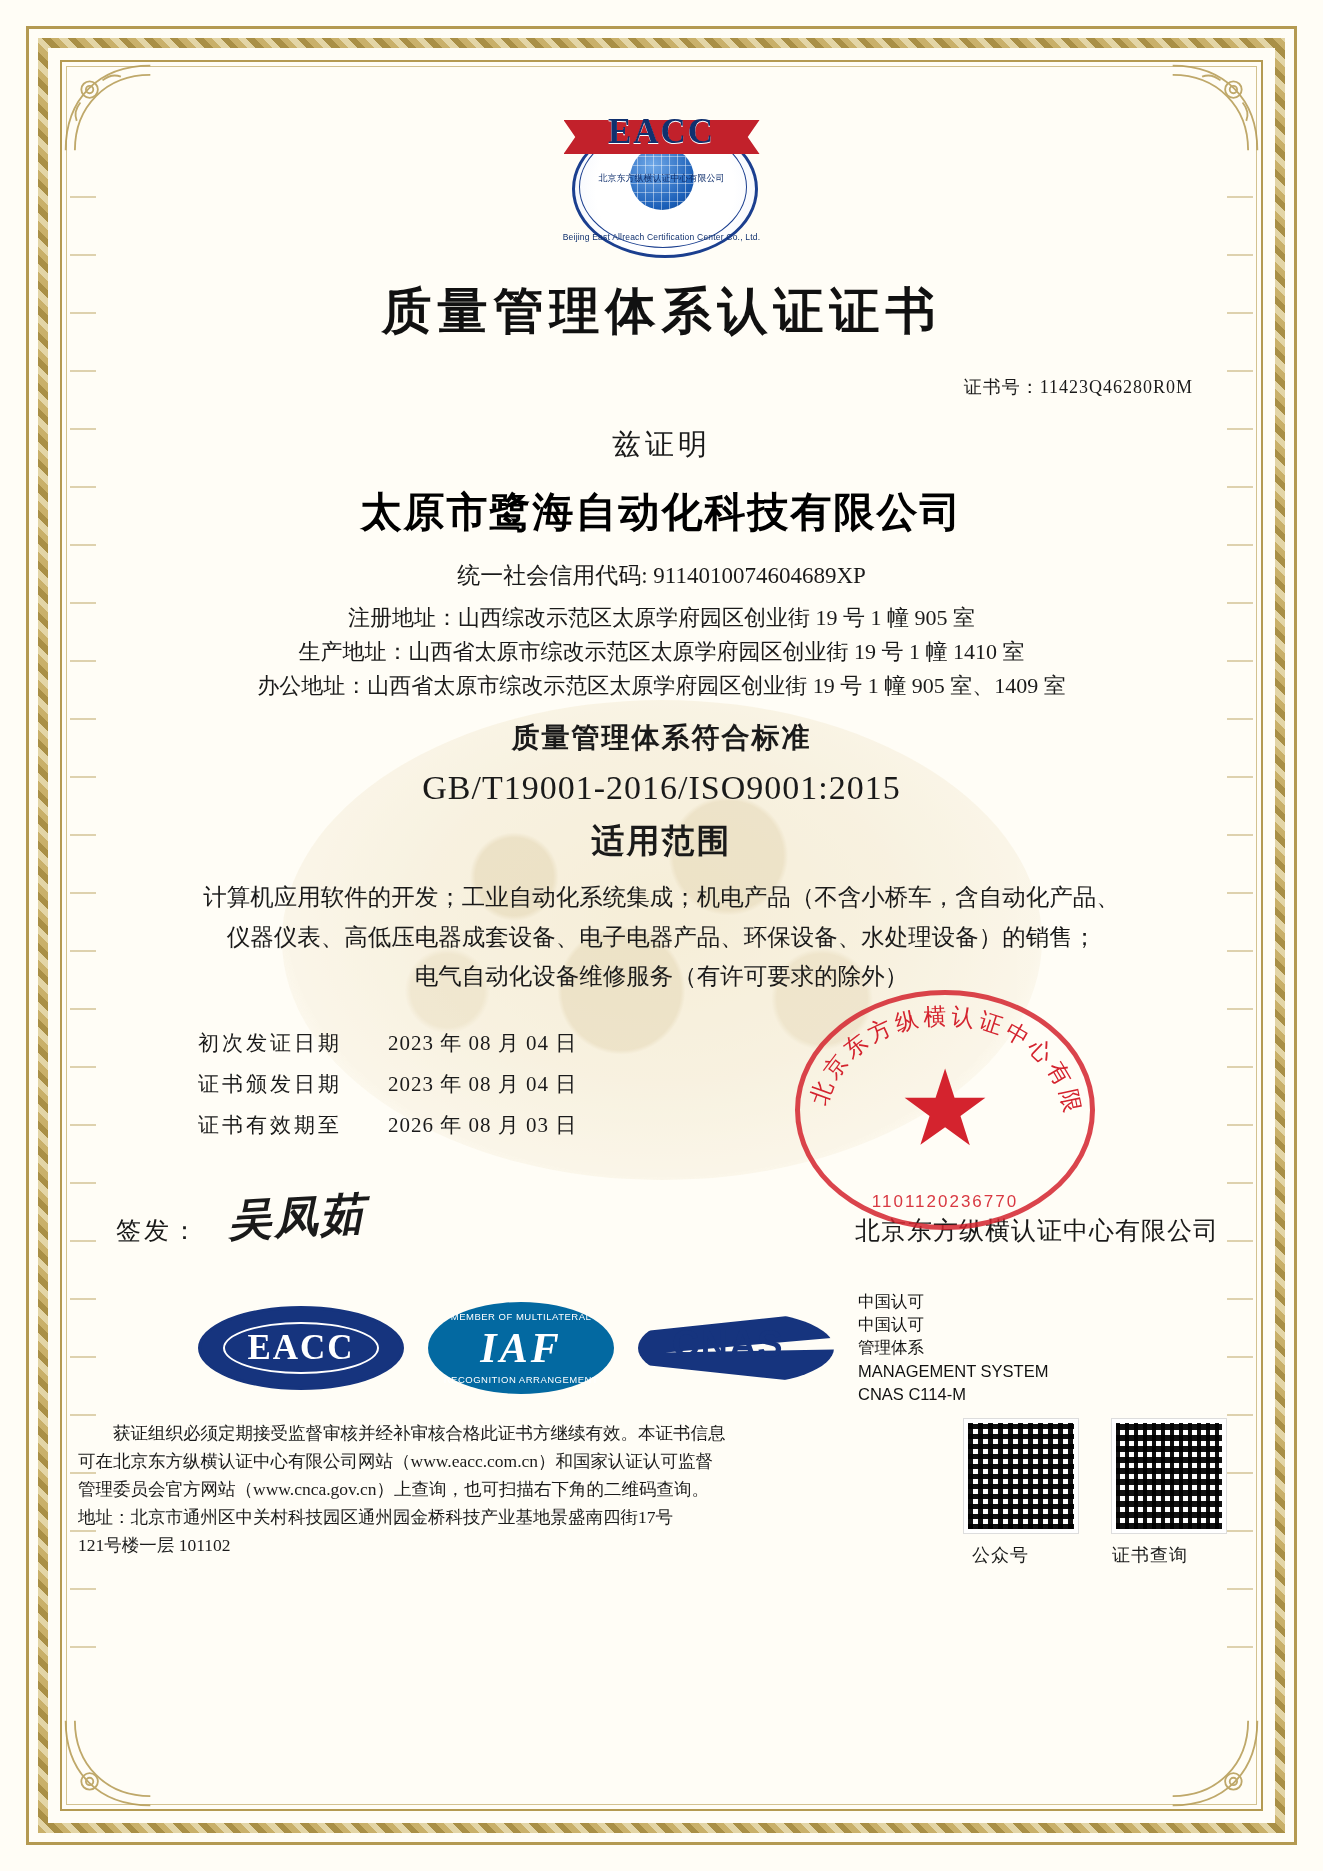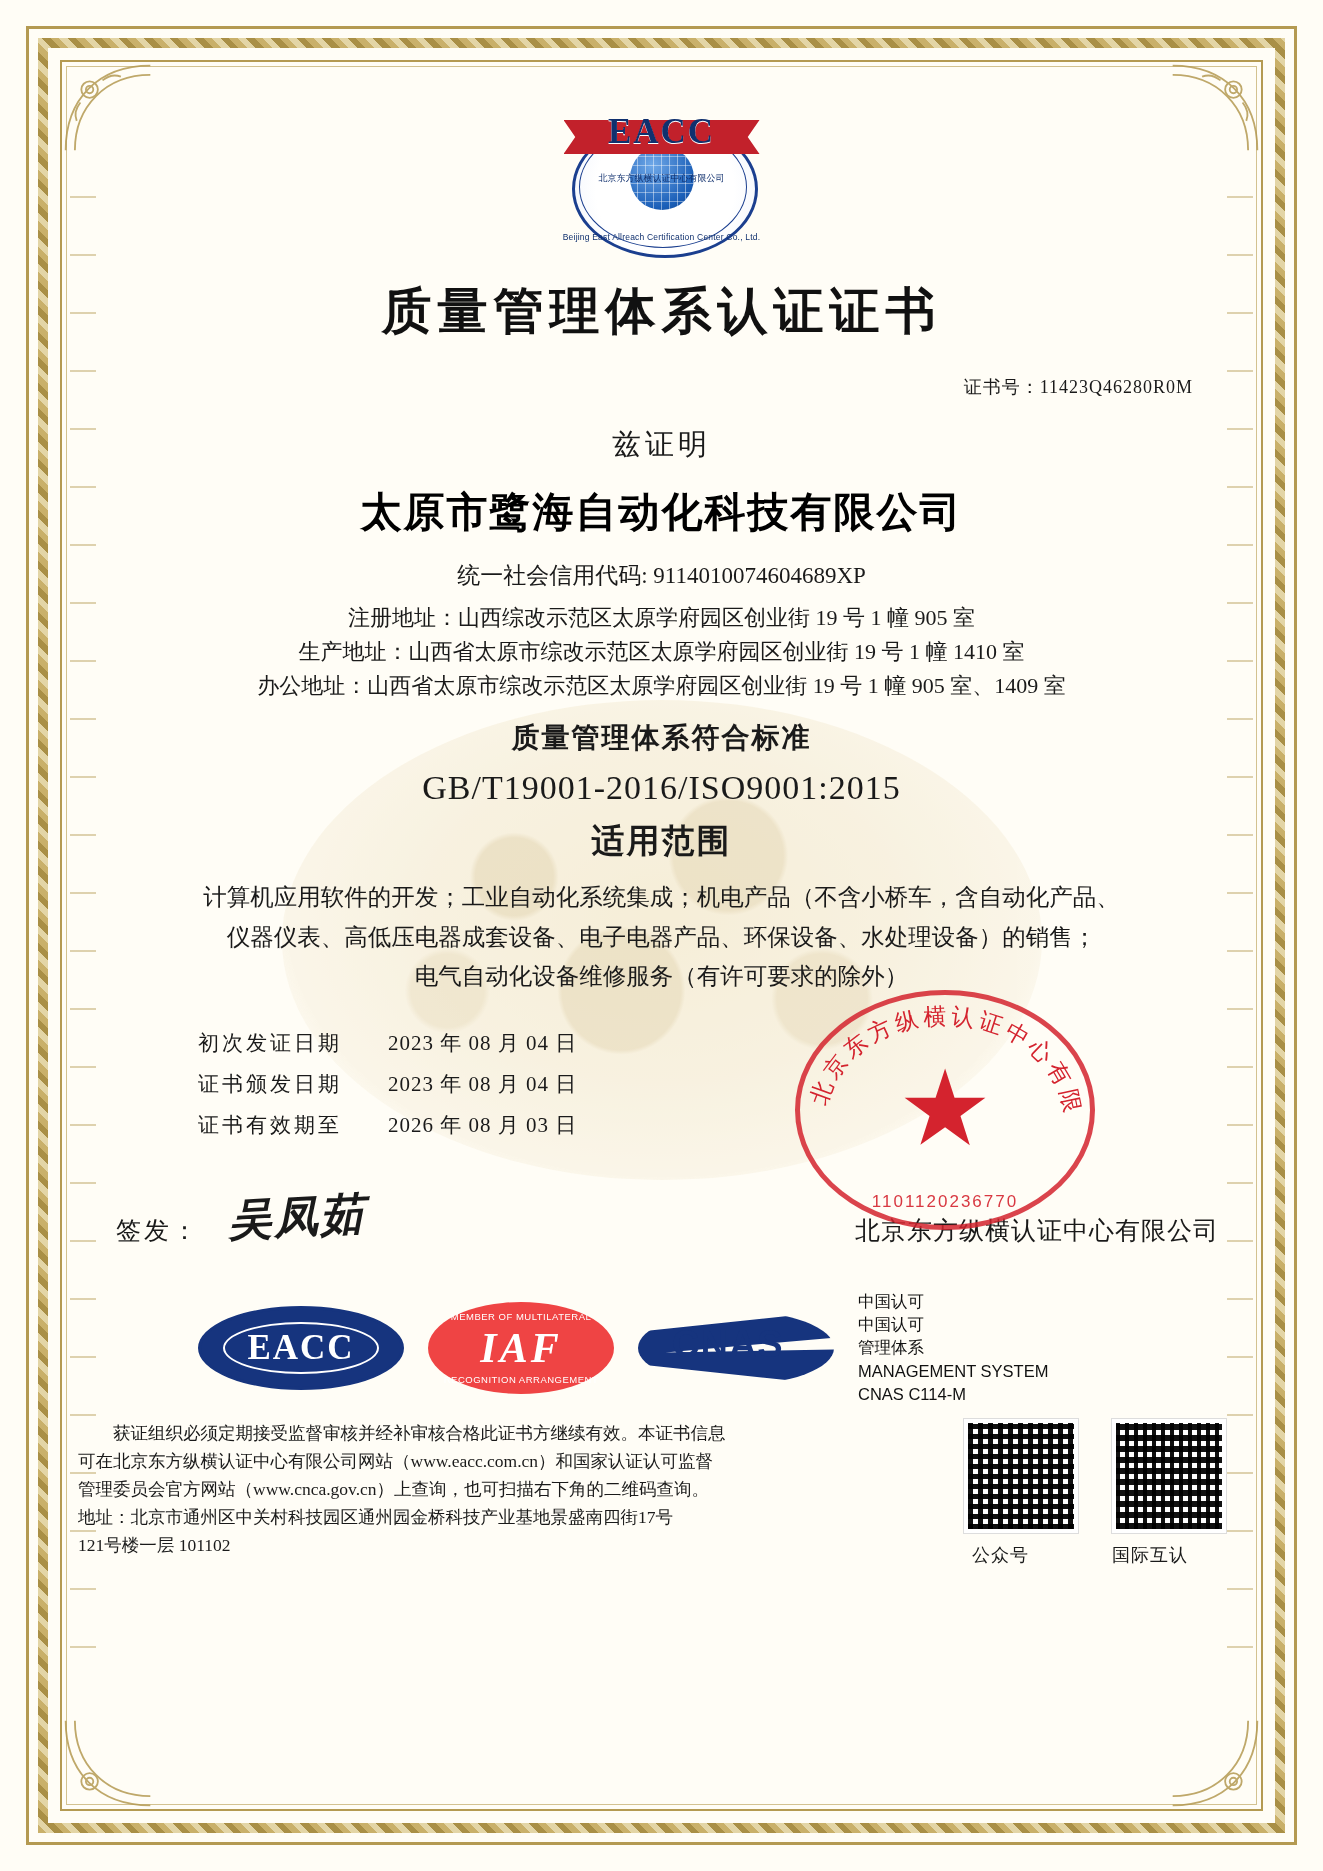--- a/index.html
+++ b/index.html
@@ -100,21 +100,21 @@
   .seal .arc{position:absolute;left:0;top:0;width:300px;height:240px;}
   .seal .num{position:absolute;left:0;bottom:18px;width:300px;text-align:center;color:#d4232e;
     font-size:17px;letter-spacing:2px;opacity:.9;font-family:"Liberation Sans",sans-serif;}
 
   
   .marks{margin-top:14px;display:flex;align-items:center;gap:24px;padding-left:120px;}
   .mk-eacc{width:200px;height:78px;border-radius:50%;background:#16347e;color:#fff;
     display:flex;align-items:center;justify-content:center;font-family:"Liberation Serif",serif;
     font-weight:bold;font-size:35px;letter-spacing:2px;border:3px solid #16347e;}
   .mk-eacc span{border:2px solid #fff;border-radius:50%;padding:4px 22px;}
-  .mk-iaf{position:relative;width:186px;height:92px;border-radius:50%;background:#ef4444;color:#fff;
+  .mk-iaf{position:relative;width:186px;height:92px;border-radius:50%;background:#0369a1;color:#fff;
     display:flex;align-items:center;justify-content:center;}
   .mk-iaf .iaf{font-family:"Liberation Serif",serif;font-weight:bold;font-style:italic;font-size:42px;letter-spacing:3px;}
   .mk-iaf .top,.mk-iaf .bot{position:absolute;left:0;width:186px;text-align:center;font-size:9.5px;
     font-family:"Liberation Sans",sans-serif;letter-spacing:.5px;}
   .mk-iaf .top{top:9px;}
   .mk-iaf .bot{bottom:9px;}
   .mk-cnas{position:relative;width:196px;height:82px;}
   .mk-cnas .swoosh{position:absolute;left:0;top:4px;width:196px;height:74px;border-radius:50%;
     background:#16347e;clip-path:polygon(0 28%,100% 0,100% 36%,14% 56%,100% 52%,100% 100%,0 72%);}
   .mk-cnas .txt{position:absolute;left:34px;top:16px;color:#16347e;font-family:"Liberation Sans",sans-serif;
@@ -309,19 +309,19 @@
         <div>地址：北京市通州区中关村科技园区通州园金桥科技产业基地景盛南四街17号</div>
         <div>121号楼一层 101102</div>
       </div>
       <div class="qrs">
         <div class="qr-row">
           <div class="qr"></div>
           <div class="qr b"></div>
         </div>
         <div class="qr-labels">
           <div>公众号</div>
-          <div>国际互认</div>
+          <div>证书查询</div>
         </div>
       </div>
     </div>
 
   </div>
 </div>
 
 </body></html>

